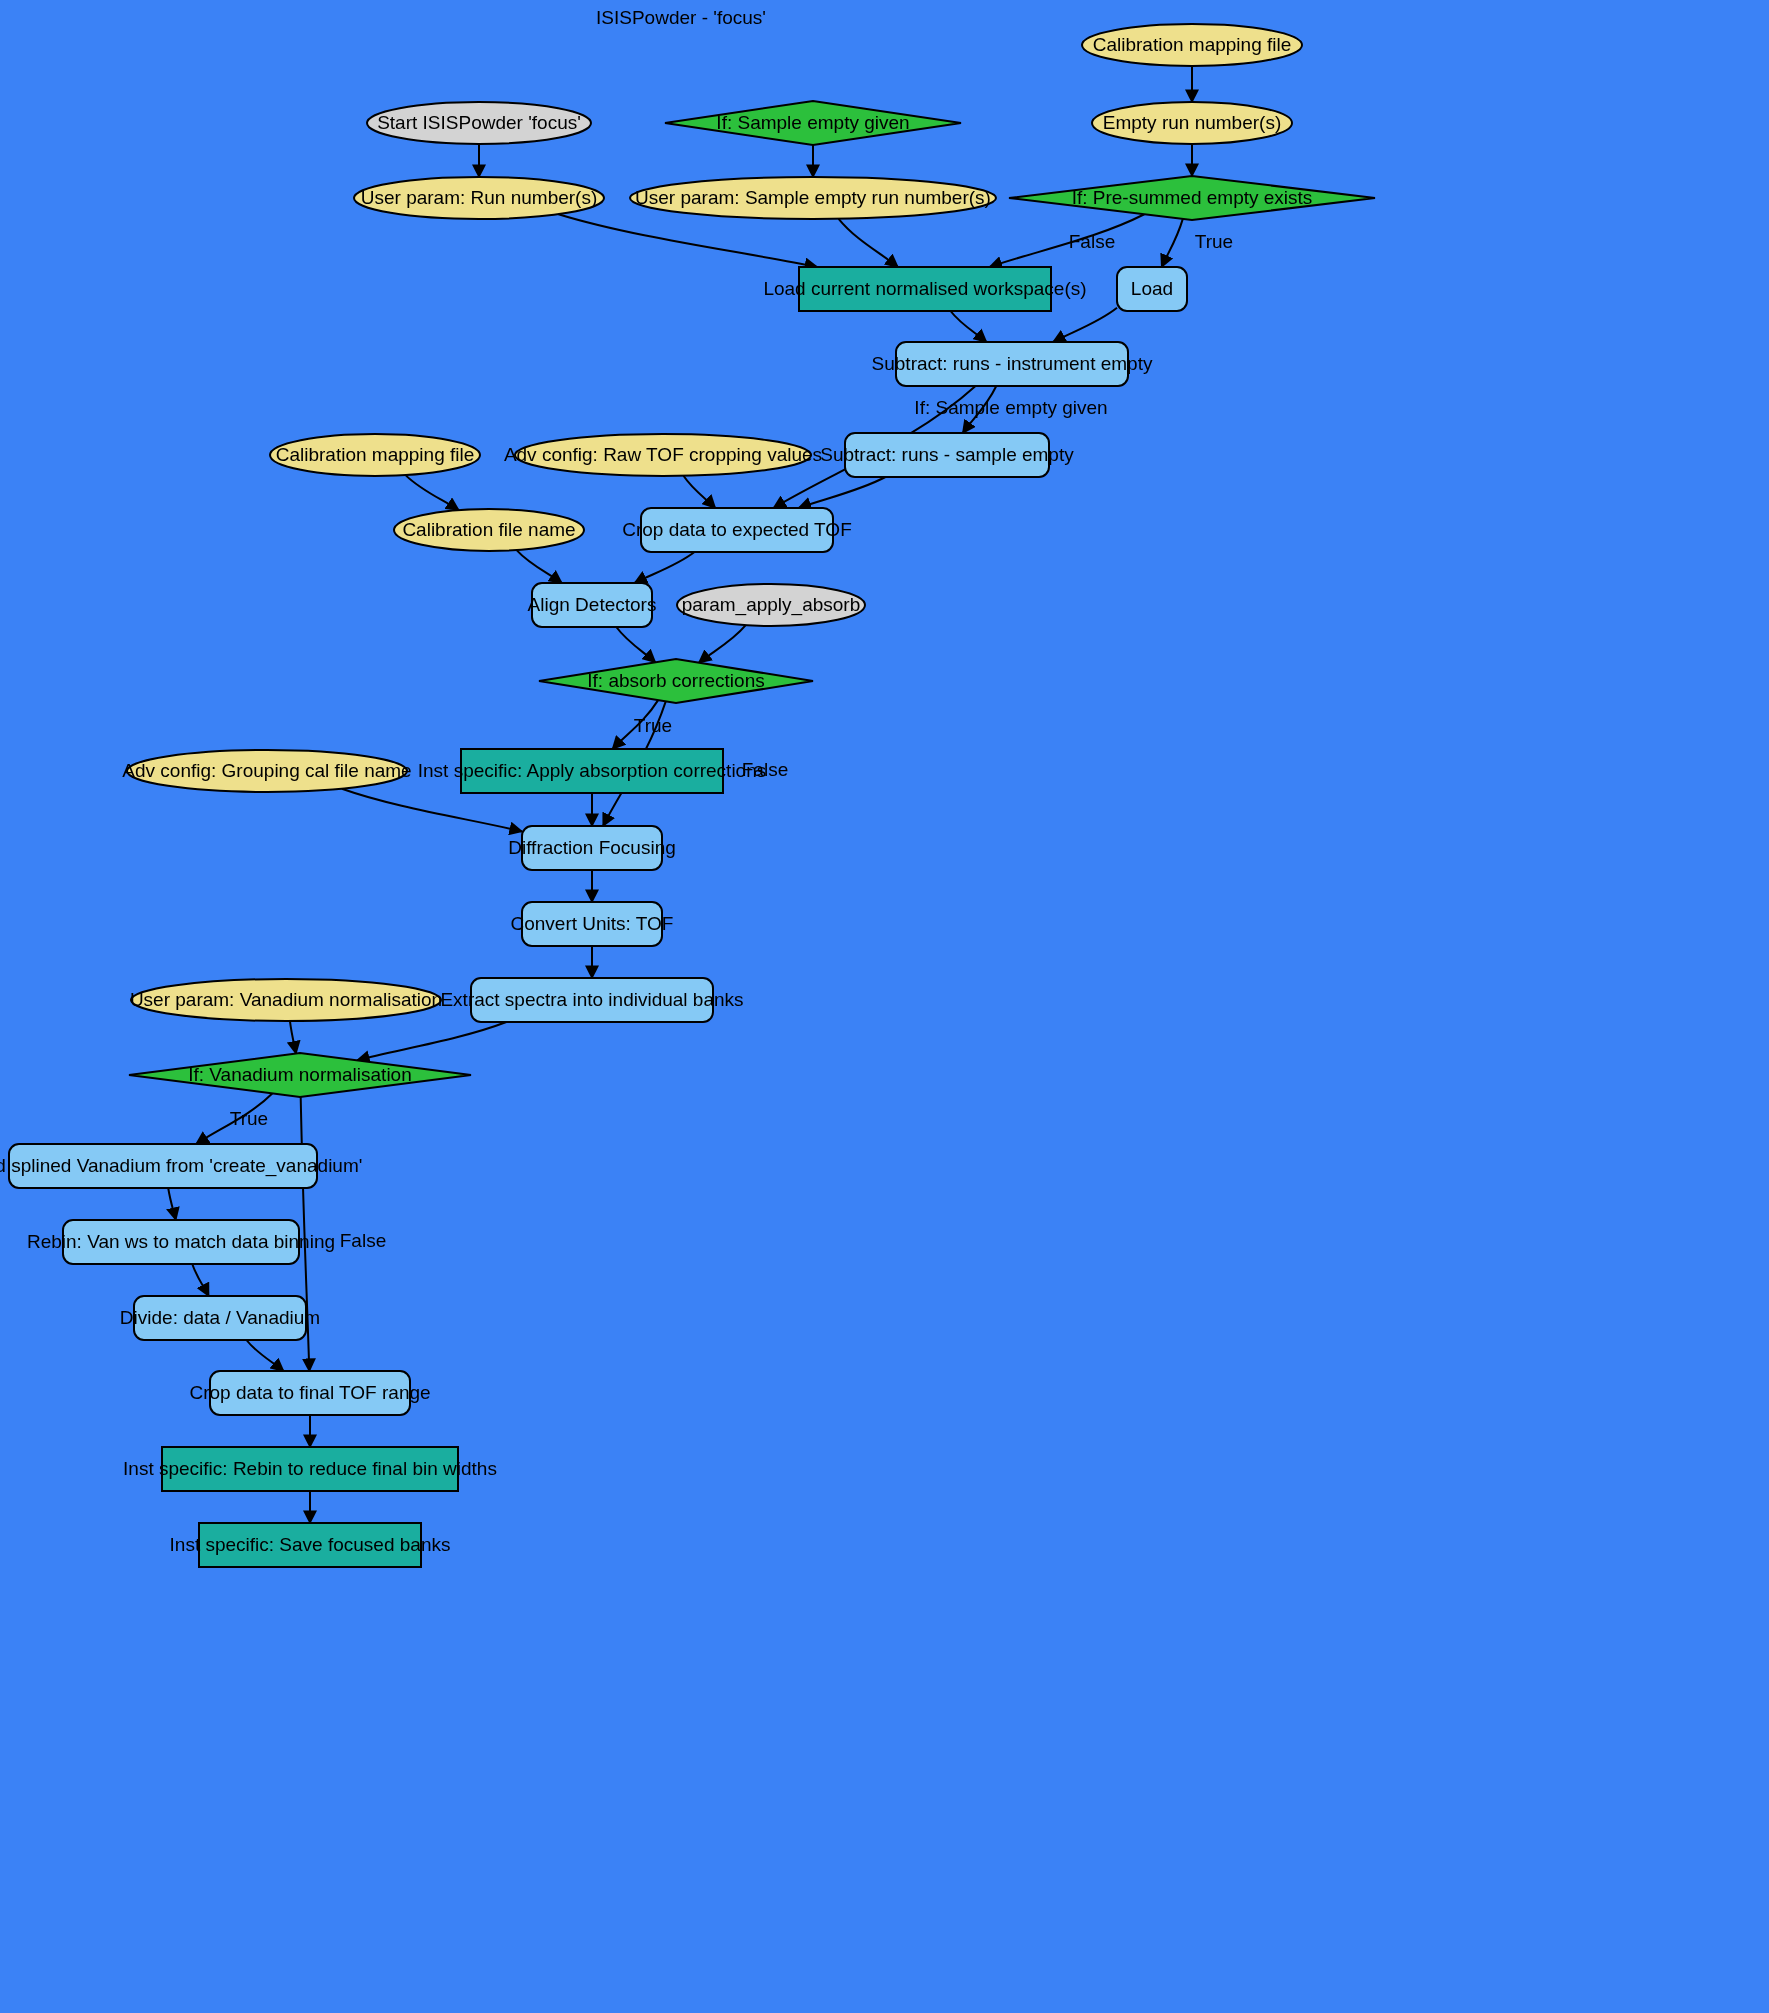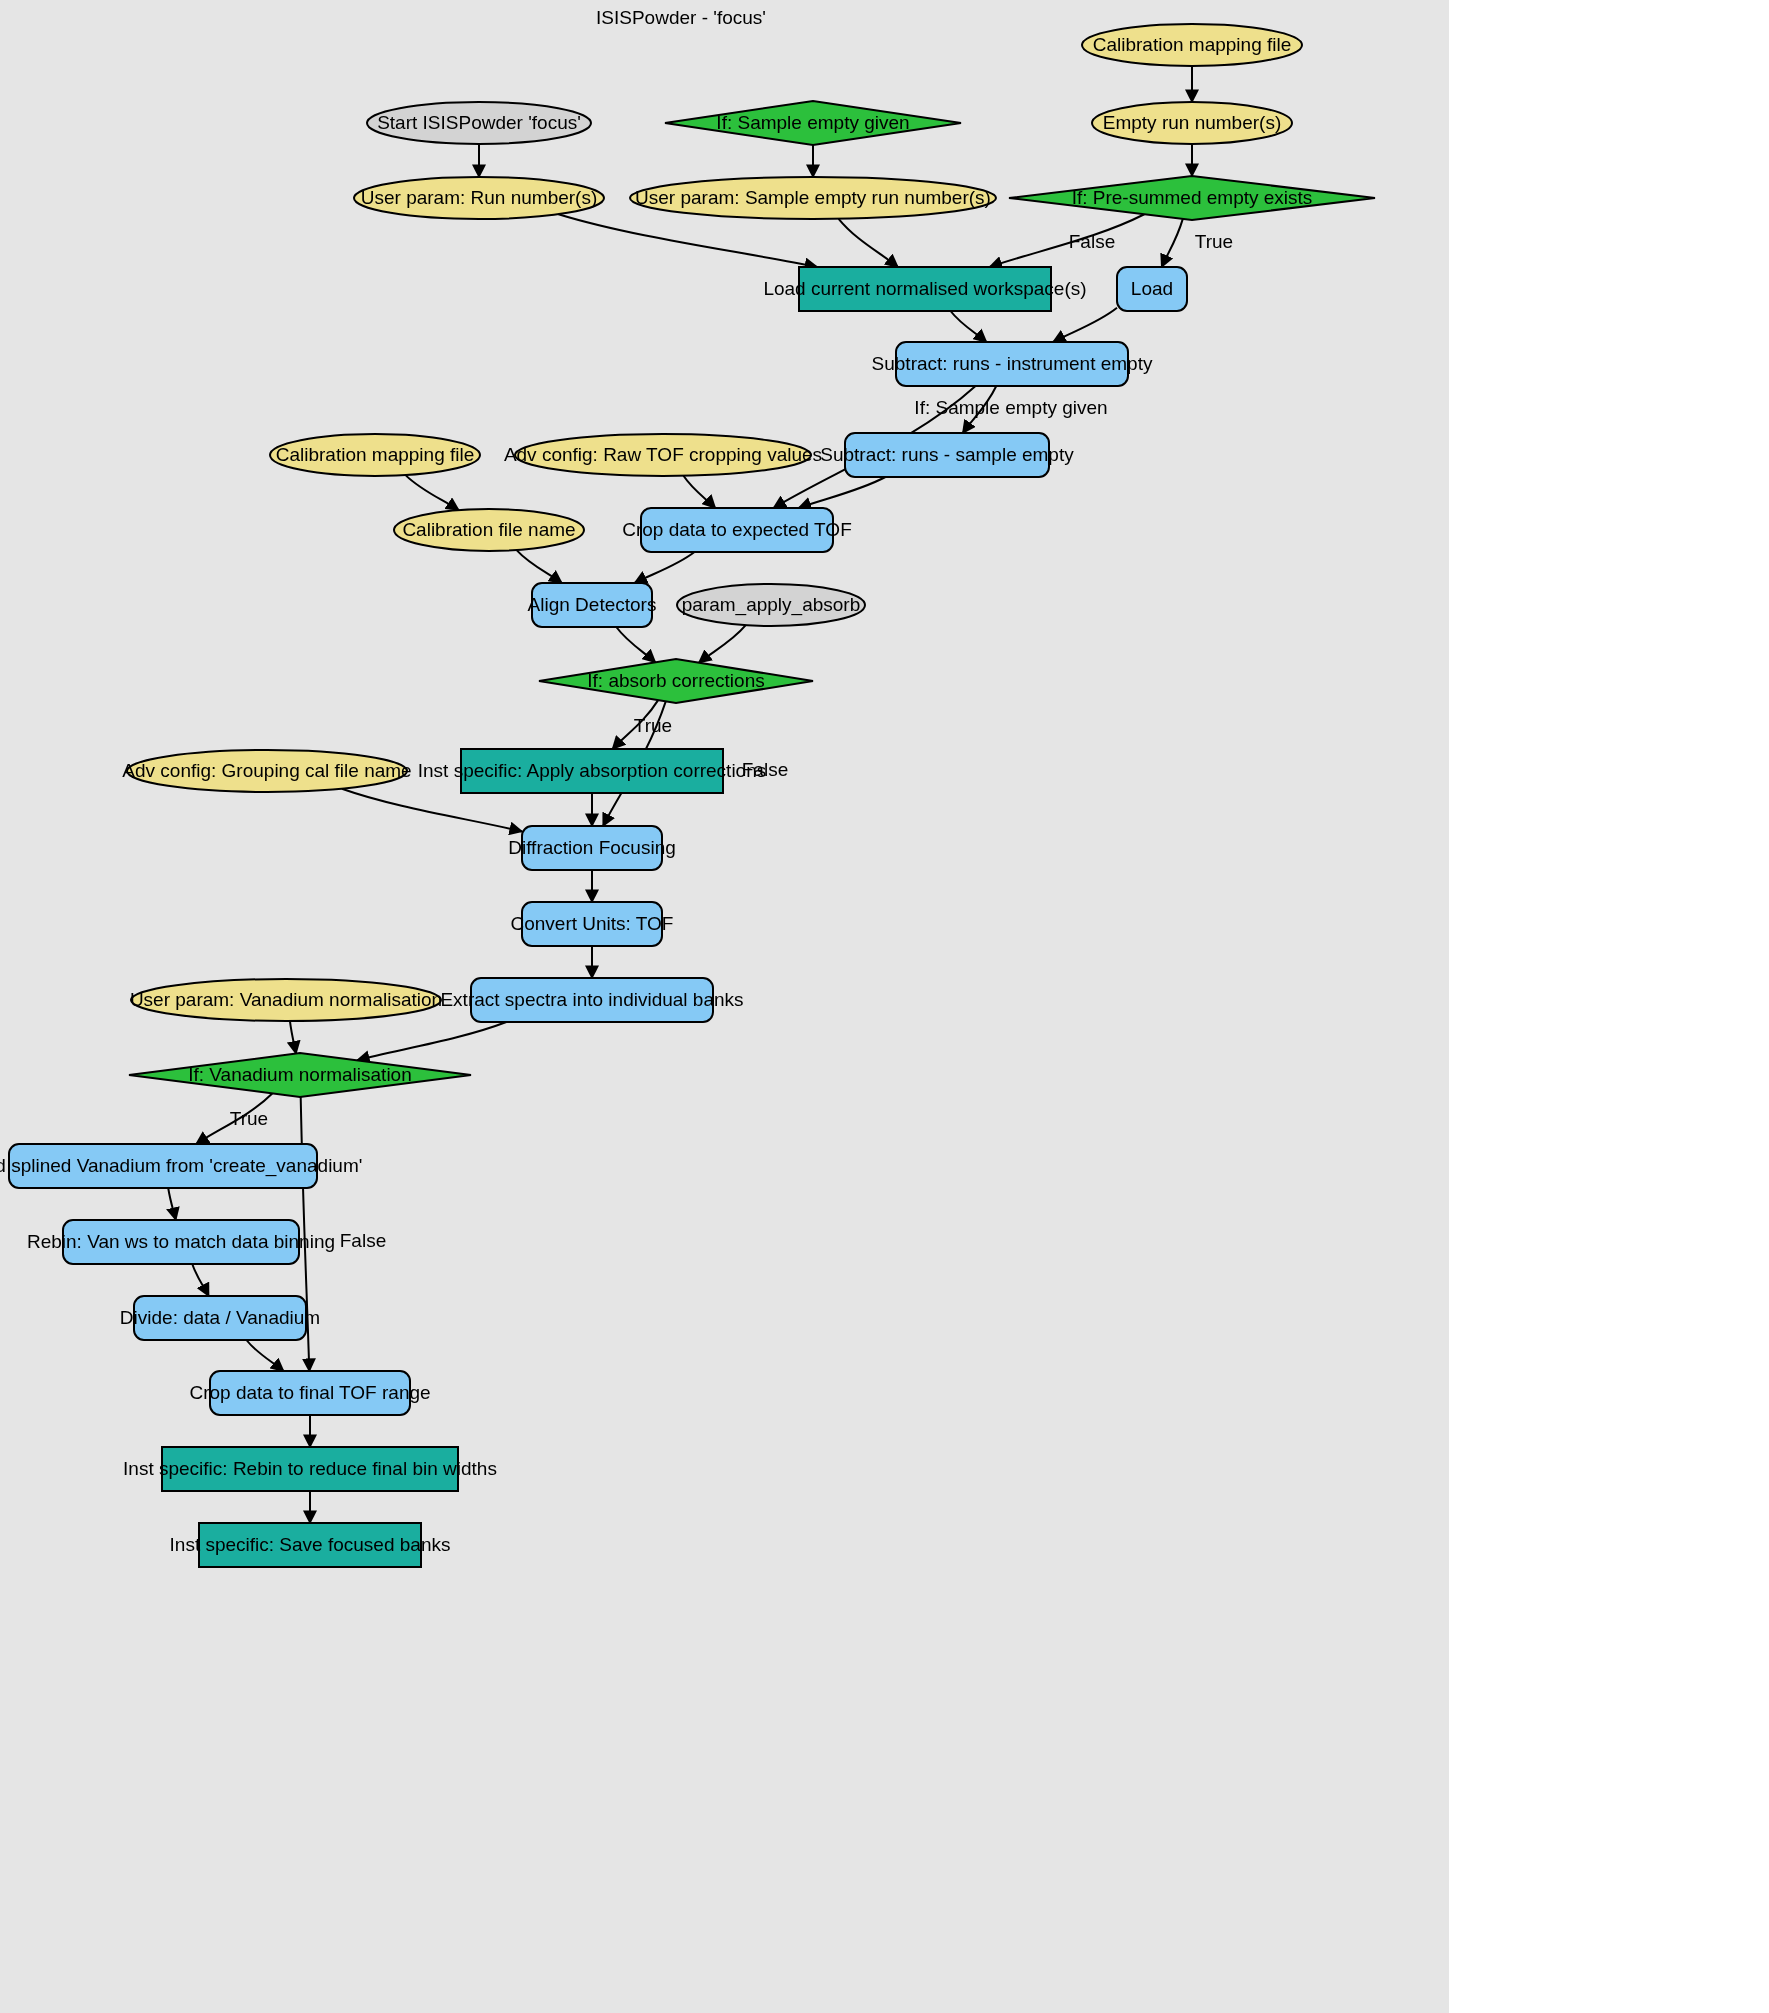--- a/index.html
+++ b/index.html
@@ -5,23 +5,23 @@
   html, body {
     margin: 0;
     padding: 0;
     background: #ffffff;
   }
   body {
     font-family: "Liberation Sans", sans-serif;
   }
   #canvas-wrap {
     position: relative;
-    width: 1449px;
+    width: 1769px;
     height: 2013px;
-    background: #e5e5e5;
+    background: #3b82f6;
     overflow: hidden;
   }
   svg#flow {
     display: block;
     width: 1769px;
     height: 2013px;
   }
   .node-label {
     font-family: "Liberation Sans", sans-serif;
     font-size: 19px;

